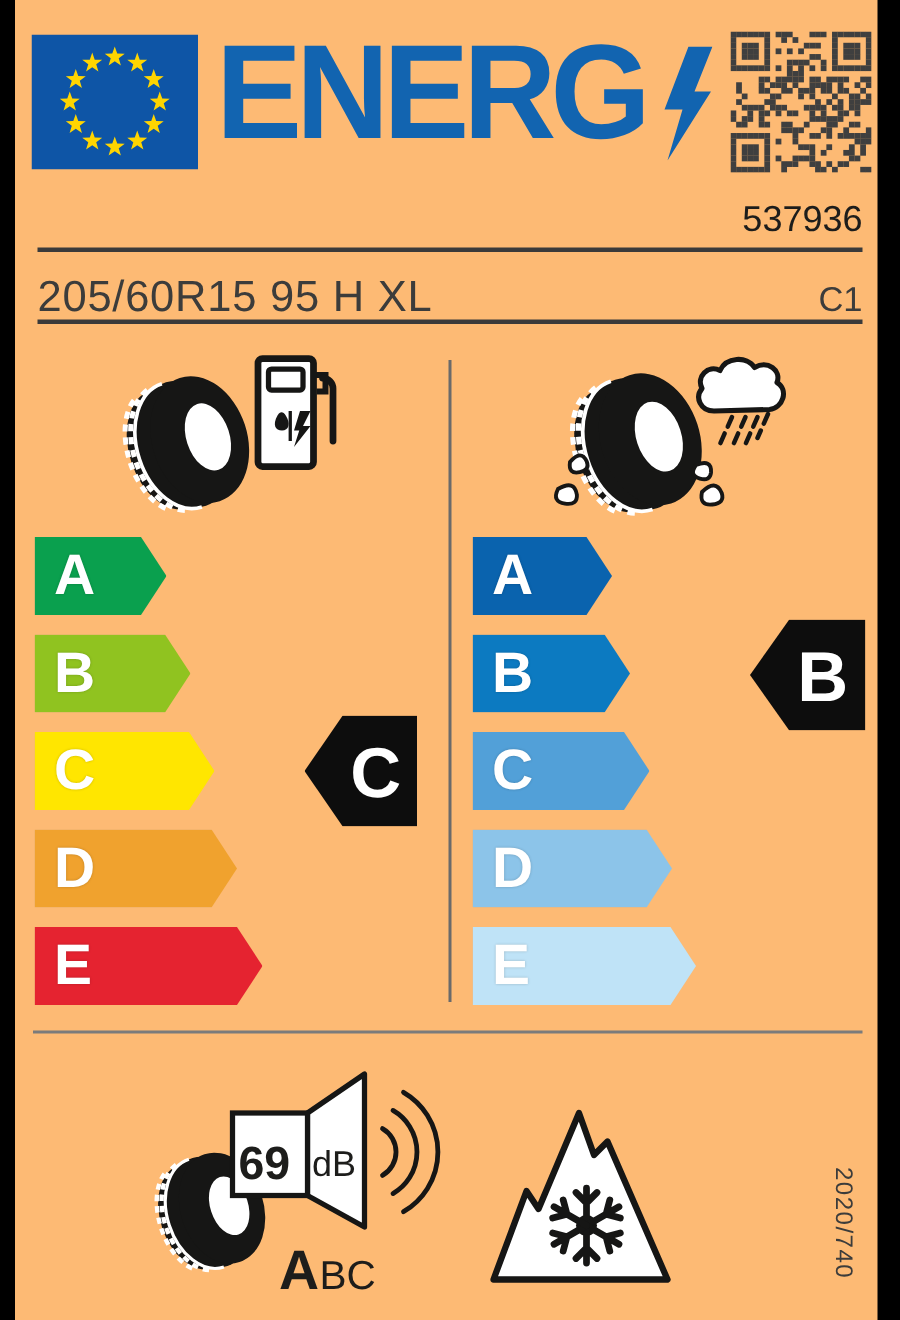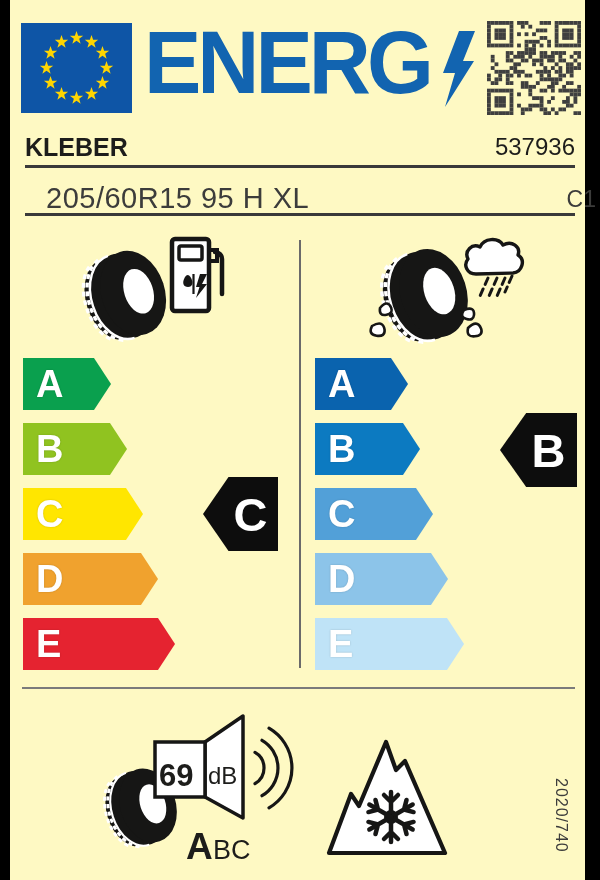--- a/index.html
+++ b/index.html
@@ -1,37 +1,37 @@
 <!DOCTYPE html>
 <html><head>
 <meta charset="utf-8">
 <style>
   * { margin:0; padding:0; box-sizing:border-box; }
   body { background:#fff; font-family:"Liberation Sans", sans-serif; }
-  .label { position:relative; width:600px; height:880px; background:#fef9c3; overflow:hidden; }
+  .label { position:relative; width:600px; height:880px; background:#fdba74; overflow:hidden; }
   .bar { position:absolute; top:0; height:880px; background:#000; }
   .bar-left { left:0; width:10px; }
   .bar-right { left:585px; width:15px; }
 
   
   .flag { position:absolute; left:21px; top:23px; }
   .energ { position:absolute; left:144px; top:14px; height:96px; line-height:96px;
            font-size:86px; font-weight:bold; letter-spacing:-4px; color:#1264b0;
            transform:scaleY(1.04); }
   .bolt { position:absolute; left:441px; top:31px; }
   .qr { position:absolute; left:487px; top:21px; }
 
   .brand-row { position:absolute; left:25px; top:133px; width:550px; }
   .brand { font-size:25px; font-weight:bold; color:#1d1d1b; float:left; }
   .label-id { font-size:24px; color:#1d1d1b; float:right; }
   .rule { position:absolute; left:25px; width:550px; height:3px; background:#3a3a3a; }
   .rule1 { top:165px; }
   .rule2 { top:213px; }
   .rule3 { top:687px; left:22px; width:553px; height:2px; background:#7b7b7b; }
-  .size-row { position:absolute; left:25px; top:182px; width:550px;margin-left:21px; }
+  .size-row { position:absolute; left:25px; top:182px; width:550px; }
   .tyre-size { font-size:29px; color:#3c3c3b; float:left; letter-spacing:0.5px; }
   .tyre-class { font-size:23px; color:#3c3c3b; float:right; margin-top:4px; }
 
   .divider { position:absolute; left:299px; top:240px; width:2px; height:428px; background:#6a6a6a; }
 
   
   .fuel-tyre { position:absolute; left:76px; top:240px; }
   .pump { position:absolute; left:168px; top:234px; }
   .wet-tyre { position:absolute; left:362px; top:240px; }
   .cloud { position:absolute; left:460px; top:236px; }
@@ -394,21 +394,20 @@
       <rect x="6" y="24" width="1.02" height="1.02" fill="#3f3f3f"></rect>
       <rect x="9" y="24" width="1.02" height="1.02" fill="#3f3f3f"></rect>
       <rect x="15" y="24" width="1.02" height="1.02" fill="#3f3f3f"></rect>
       <rect x="16" y="24" width="1.02" height="1.02" fill="#3f3f3f"></rect>
       <rect x="18" y="24" width="1.02" height="1.02" fill="#3f3f3f"></rect>
       <rect x="23" y="24" width="1.02" height="1.02" fill="#3f3f3f"></rect>
       <rect x="24" y="24" width="1.02" height="1.02" fill="#3f3f3f"></rect>
     </svg>
 
   <div class="brand-row">
-    <span class="brand">KLEBER</span>
     <span class="label-id">537936</span>
   </div>
   <div class="rule rule1"></div>
 
   <div class="size-row">
     <span class="tyre-size">205/60R15 95 H XL</span>
     <span class="tyre-class">C1</span>
   </div>
   <div class="rule rule2"></div>
 

